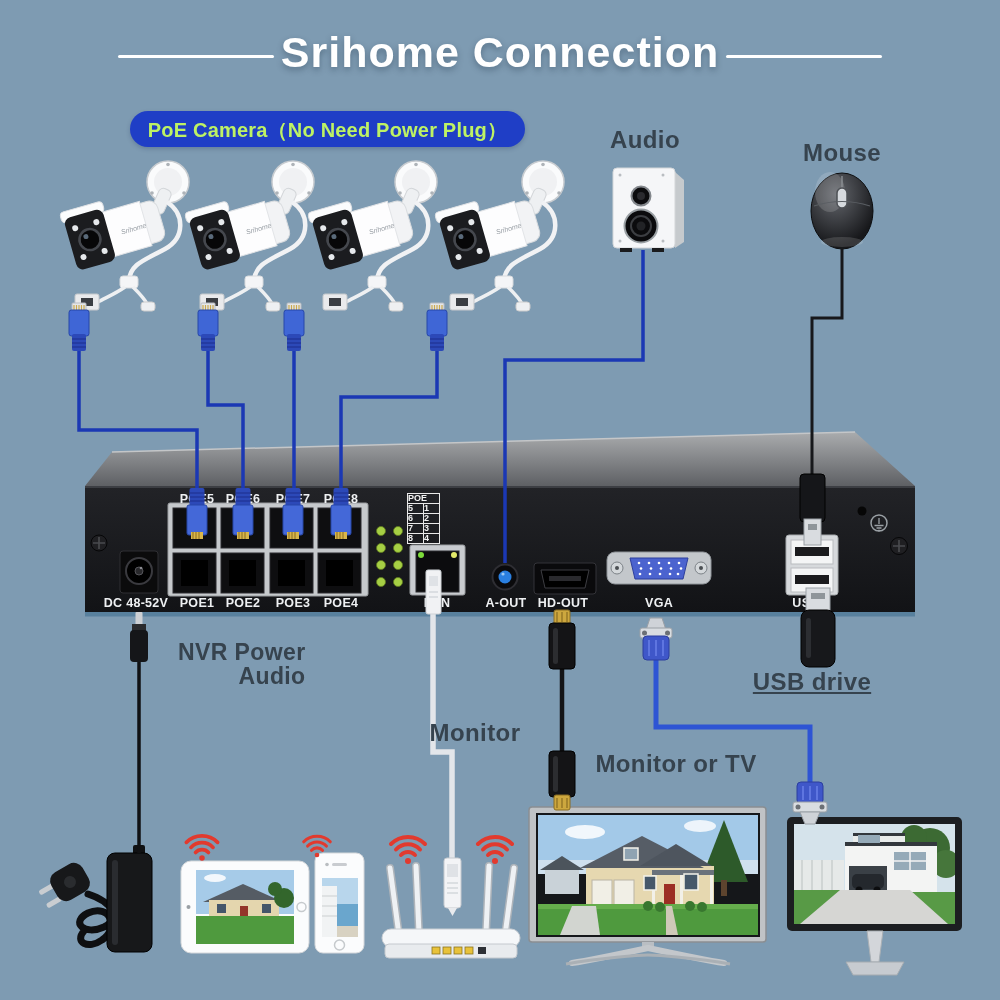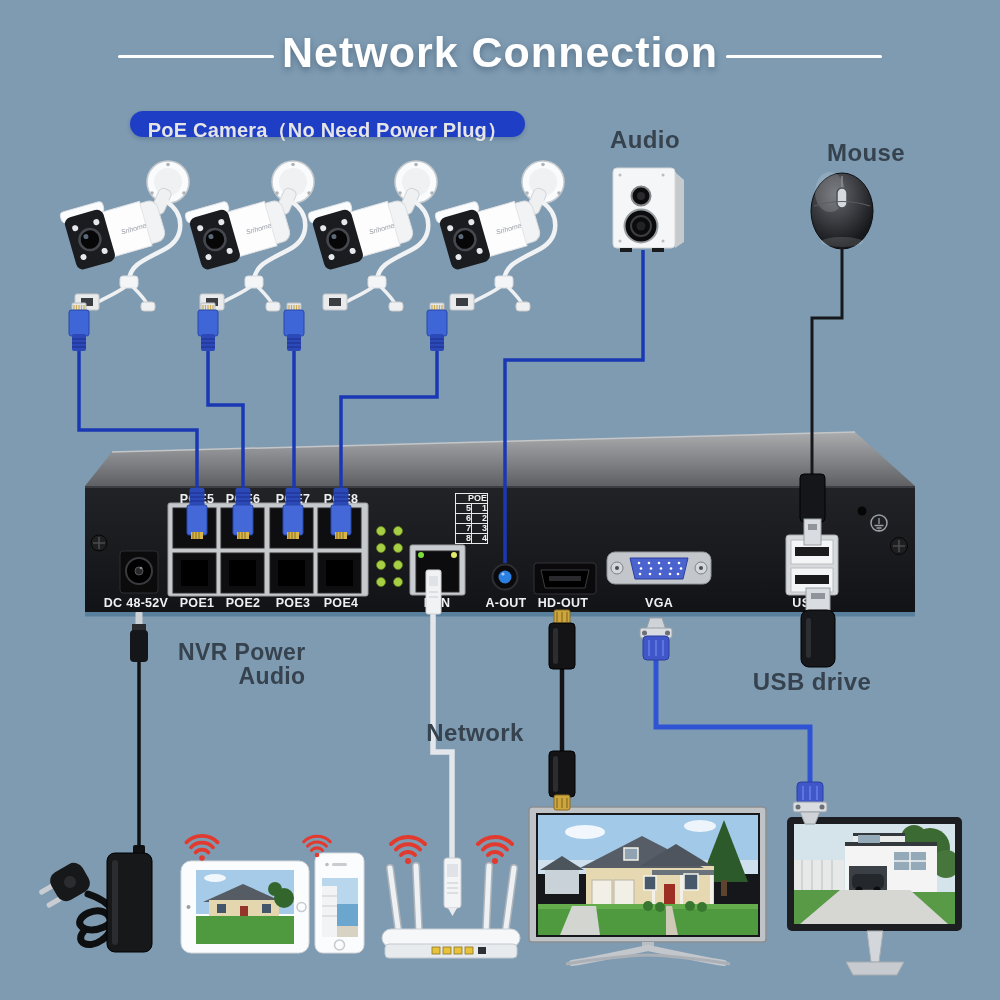--- a/index.html
+++ b/index.html
@@ -4,27 +4,27 @@
 <style>
   html,body{margin:0;padding:0;background:#7E9BB2;}
   #canvas{position:relative;width:1000px;height:1000px;background:#7E9BB2;overflow:hidden;
           font-family:"Liberation Sans",sans-serif;}
   svg{display:block;}
   #scene{position:absolute;left:0;top:0;}
   .ttl-line{position:absolute;top:55px;height:3px;width:156px;background:#fff;border-radius:2px;}
   #title{position:absolute;left:0;top:28px;width:1000px;text-align:center;color:#fff;
          font-size:43px;font-weight:bold;letter-spacing:1px;
          text-shadow:0 3px 6px rgba(35,55,75,.4);}
-  #banner{position:absolute;left:130px;top:111px;width:395px;height:26px;border-radius:19px;
-          background:#1F3EC6;color:#e5e5e5;font-size:20px;font-weight:bold;line-height:38px;
+  #banner{position:absolute;left:130px;top:111px;width:395px;height:36px;border-radius:19px;
+          background:#1F3EC6;color:#bef264;font-size:20px;font-weight:bold;line-height:38px;
           text-align:center;letter-spacing:.2px;box-shadow:0 2px 4px rgba(30,50,90,.25);}
   .sec-label{position:absolute;color:#36434E;font-weight:bold;letter-spacing:.4px;text-align:right;}
   .centered{transform:translateX(-50%);text-align:right;}
   #poe-table{position:absolute;left:407px;top:493px;border-collapse:collapse;color:#f2f2f2;
-             font-size:9px;font-weight:bold;text-align:right;margin-left:48px;}
+             font-size:9px;font-weight:bold;text-align:left;}
   #poe-table td,#poe-table th{border:1.2px solid #e9e9e9;width:15px;height:8px;padding:0;line-height:9px;}
   text{font-family:"Liberation Sans",sans-serif;}
 </style>
 </head>
 <body>
 
 <div id="canvas">
 
 <svg id="scene" width="1000" height="1000" viewBox="0 0 1000 1000">
   <defs>
@@ -500,38 +500,39 @@
   <g>
     <rect x="806" y="588" width="24" height="25" fill="#d9dce0" stroke="#9aa0a5"></rect>
     <rect x="811" y="593" width="14" height="6" fill="#8f959a"></rect>
     <rect x="801" y="610" width="34" height="57" rx="8" fill="#17181b" stroke="#000"></rect>
     <rect x="806" y="618" width="5" height="40" rx="2.5" fill="#2c2e32"></rect>
   </g>
 </svg>
 
 <div class="ttl-line" style="left:118px;"></div>
 <div class="ttl-line" style="left:726px;"></div>
-<div id="title">Network Connection</div>
+<div id="title">Srihome Connection</div>
 <div id="banner">PoE Camera（No Need Power Plug）</div>
 
 <div class="sec-label centered" style="left:645px;top:126px;font-size:24px;">Audio</div>
-<div class="sec-label centered" style="left:842px;top:139px;font-size:24px;margin-left:24px;">Mouse</div>
+<div class="sec-label centered" style="left:842px;top:139px;font-size:24px;">Mouse</div>
 
 <div class="sec-label" style="left:178px;top:640px;font-size:23px;line-height:24px;">
   <div>NVR Power</div>
   <div>Audio</div>
 </div>
 
-<div class="sec-label centered" style="left:475px;top:719px;font-size:24px;">Network</div>
+<div class="sec-label centered" style="left:475px;top:719px;font-size:24px;">Monitor</div>
 
 
 <div class="sec-label centered" style="left:676px;top:751px;font-size:24px;line-height:25px;">
+  <div>Monitor or TV</div>
 </div>
 
-<div class="sec-label centered" style="left:812px;top:668px;font-size:24px;">USB drive</div>
+<div class="sec-label centered" style="left:812px;top:668px;font-size:24px;text-decoration:underline;">USB drive</div>
 
 <table id="poe-table">
   <tbody>
         <tr>
           <th colspan="2">POE</th>
         </tr>
   <tr>
           <td>5</td>
           <td>1</td>
         </tr>

